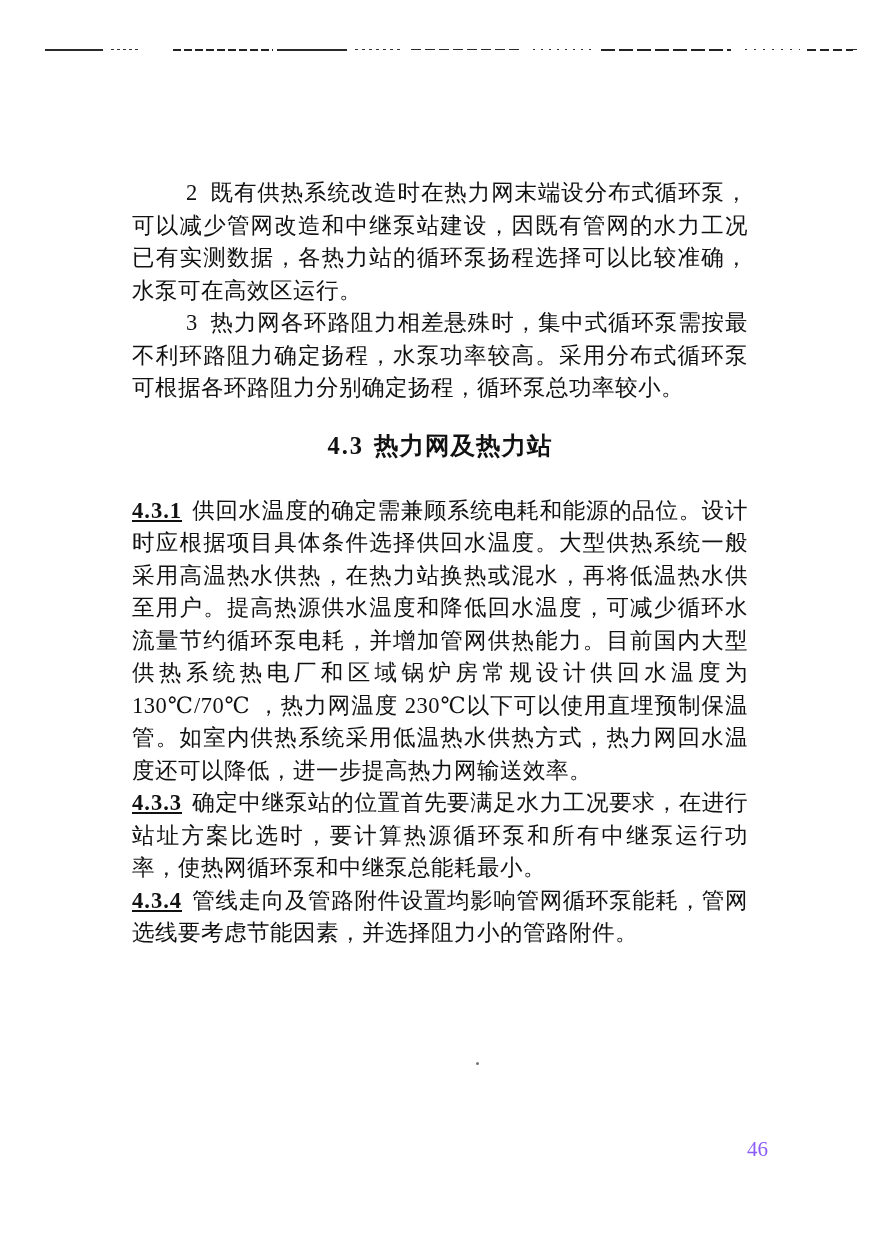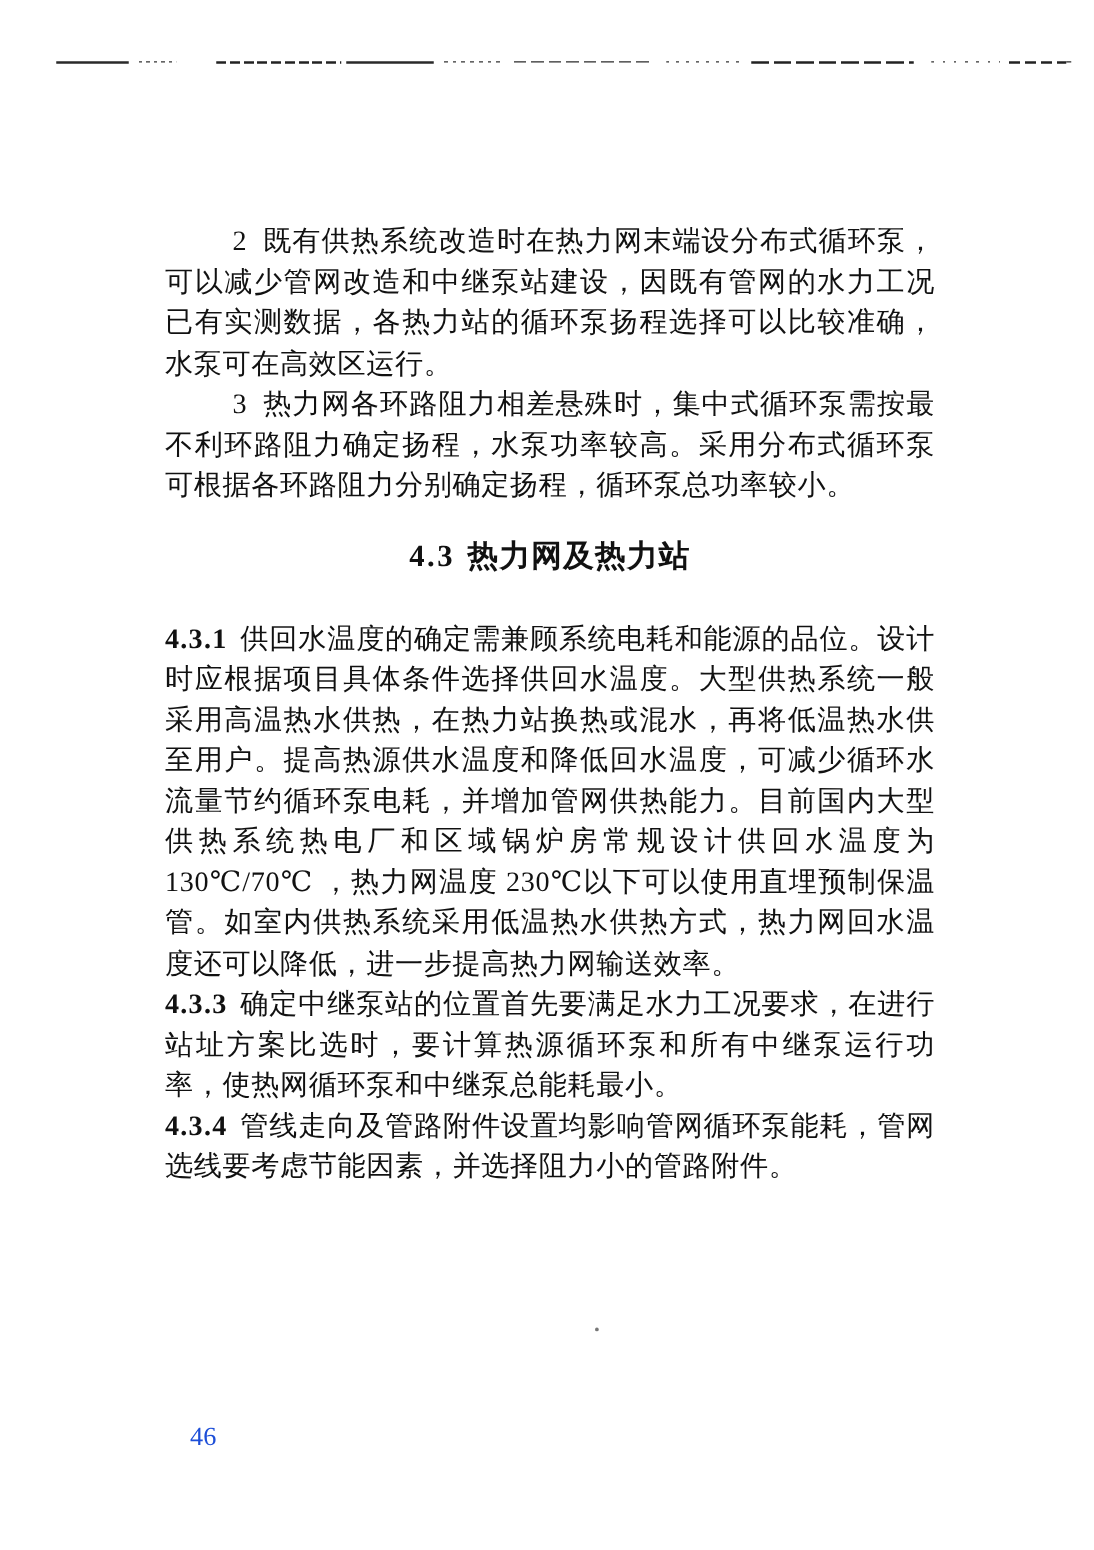--- a/index.html
+++ b/index.html
@@ -39,39 +39,39 @@
   p.body {
     margin: 0;
     font-size: 22.5px;
     line-height: 32.5px;
     text-align: justify;
     text-justify: inter-ideograph;
     letter-spacing: 0.5px;
   }
   p.indent { text-indent: 54px; }
   .pnum { margin-right: 0.55em; }
-  .cnum { font-weight: bold; margin-right: 0.45em; letter-spacing: 1px; }
+  .cnum { font-weight: bold; margin-right: 0.45em; letter-spacing: 1px; text-decoration: underline; }
 
   h2.heading {
     margin: 24px 0 33px 0;
     font-size: 24.5px;
     line-height: 33px;
     font-weight: bold;
     text-align: center;
     letter-spacing: 1px;
   }
   h2.heading .hnum { margin-right: 10px; letter-spacing: 2px; }
 
   .page-number {
     position: absolute;
     left: 152px; top: 1137px;
     width: 616px;
-    text-align: left;
+    text-align: right;
     font-size: 21px;
-    color: #1d4ed8;
+    color: #8b5cf6;
   }
 
   
   .speck { position: absolute; background: #555; border-radius: 50%; opacity: 0.8; }
   .sp1 { left: 539px; top: 377px; width: 3px; height: 3px; }
   .sp2 { left: 563px; top: 742px; width: 3px; height: 3px; }
   .sp3 { left: 476px; top: 1062px; width: 3px; height: 3px; }
 </style>
 </head>
 <body>

